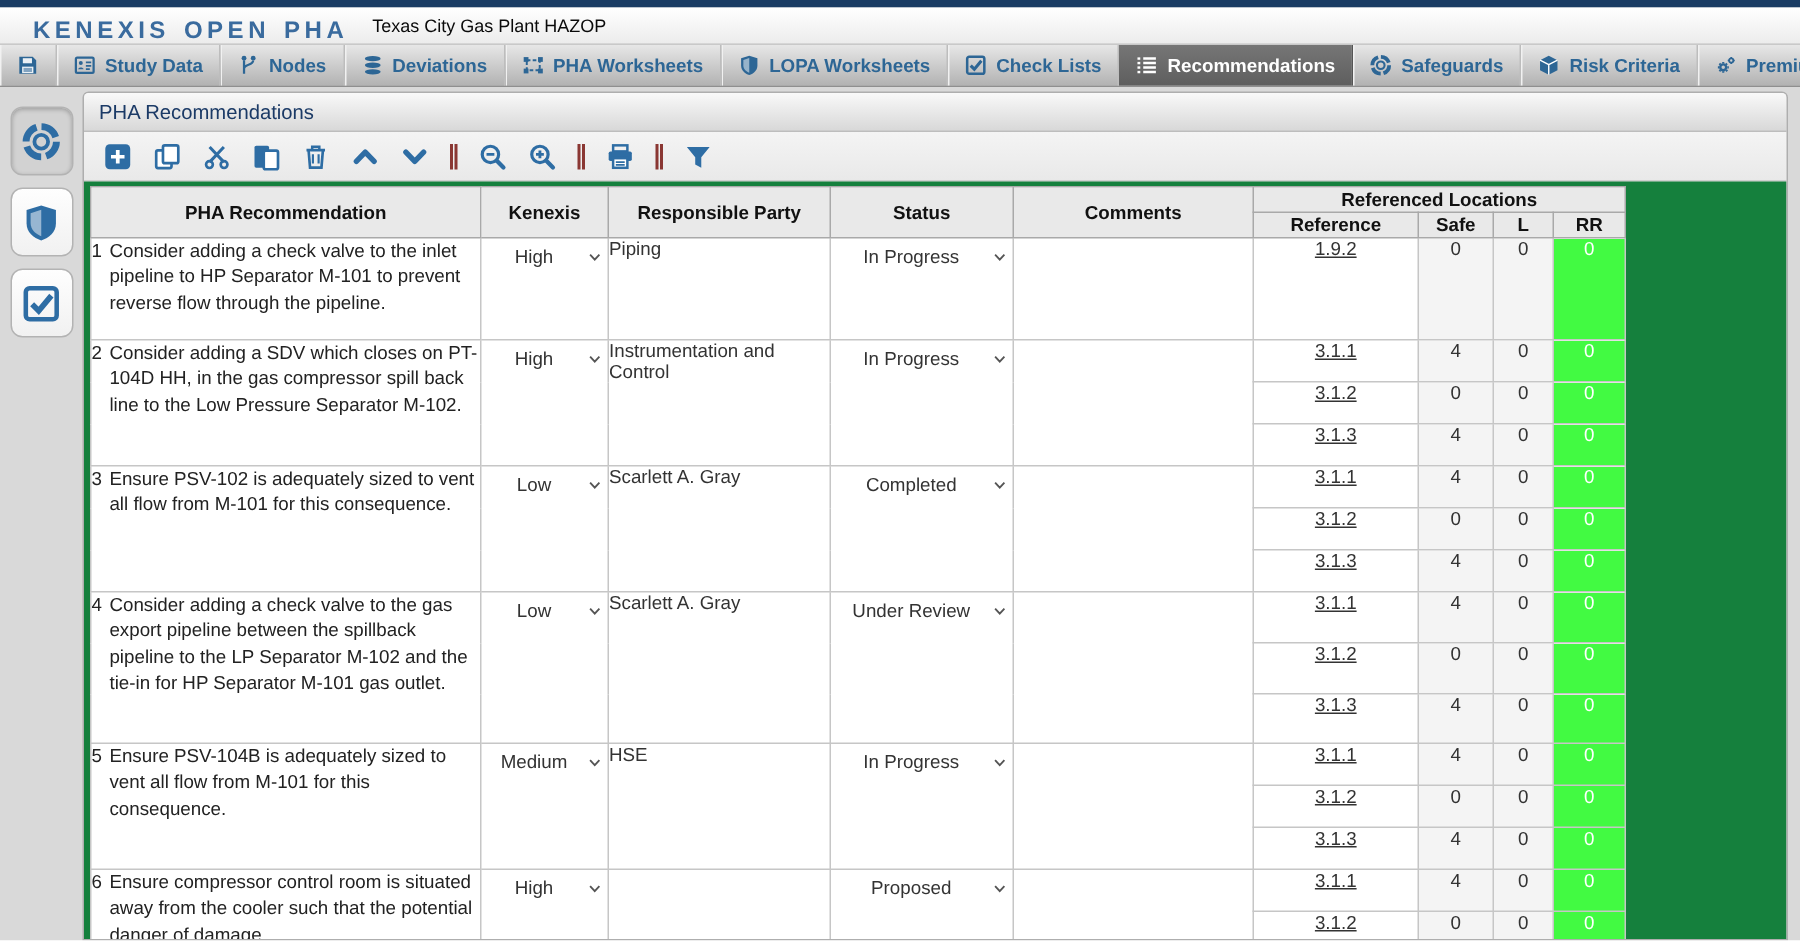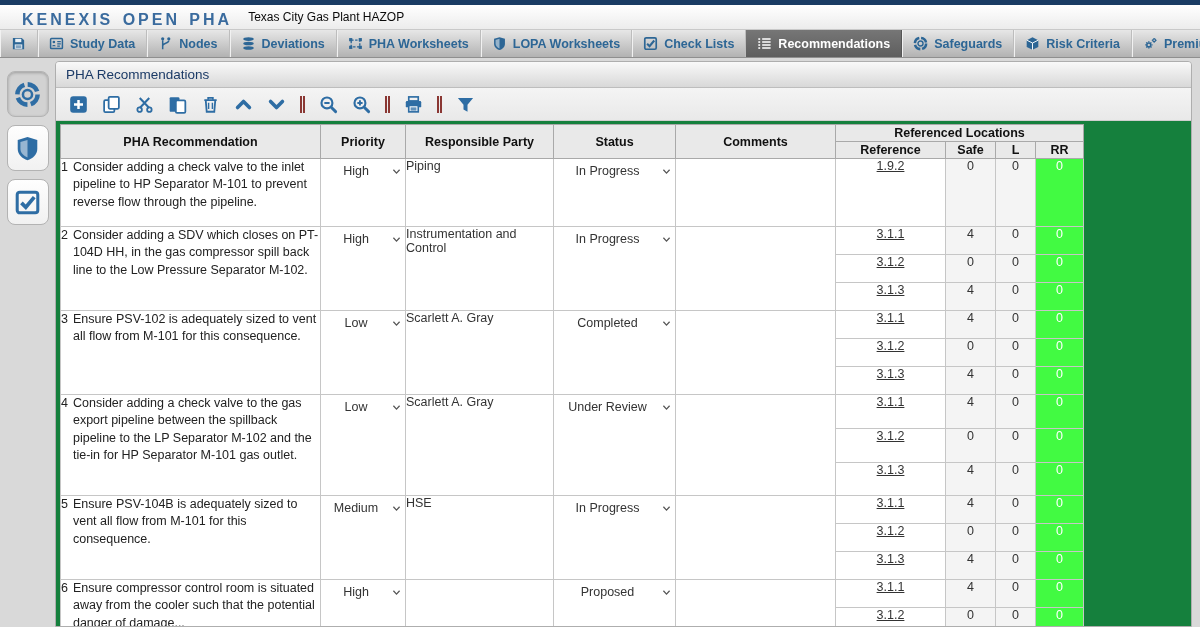--- a/index.html
+++ b/index.html
@@ -313,21 +313,21 @@
             <col style="width:122px">
               <col style="width:160px">
               <col style="width:110px">
             <col style="width:50px">
               <col style="width:40px">
               <col style="width:48px">
           </colgroup>
           <thead>
               <tr>
     <th rowspan="2">PHA Recommendation</th>
-    <th rowspan="2">Priority</th>
+    <th rowspan="2">Kenexis</th>
     <th rowspan="2">Responsible Party</th>
     <th rowspan="2">Status</th>
     <th rowspan="2">Comments</th>
     <th colspan="4">Referenced Locations</th>
   </tr>
   <tr>
     <th>Reference</th>
     <th>Safe</th>
     <th>L</th>
     <th>RR</th>

